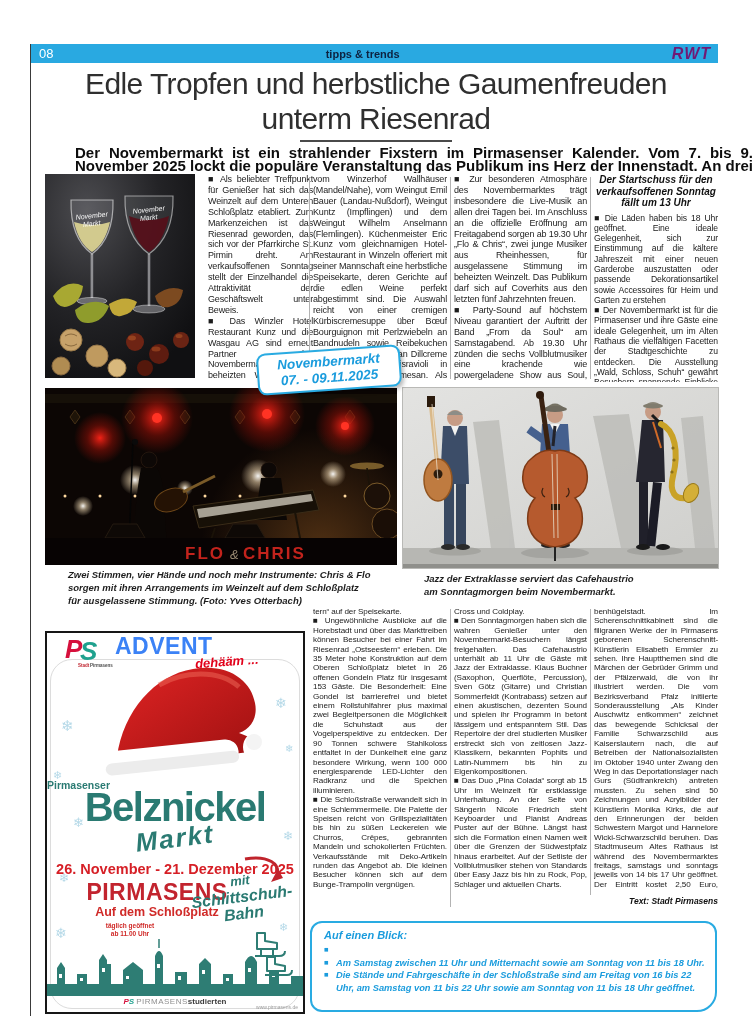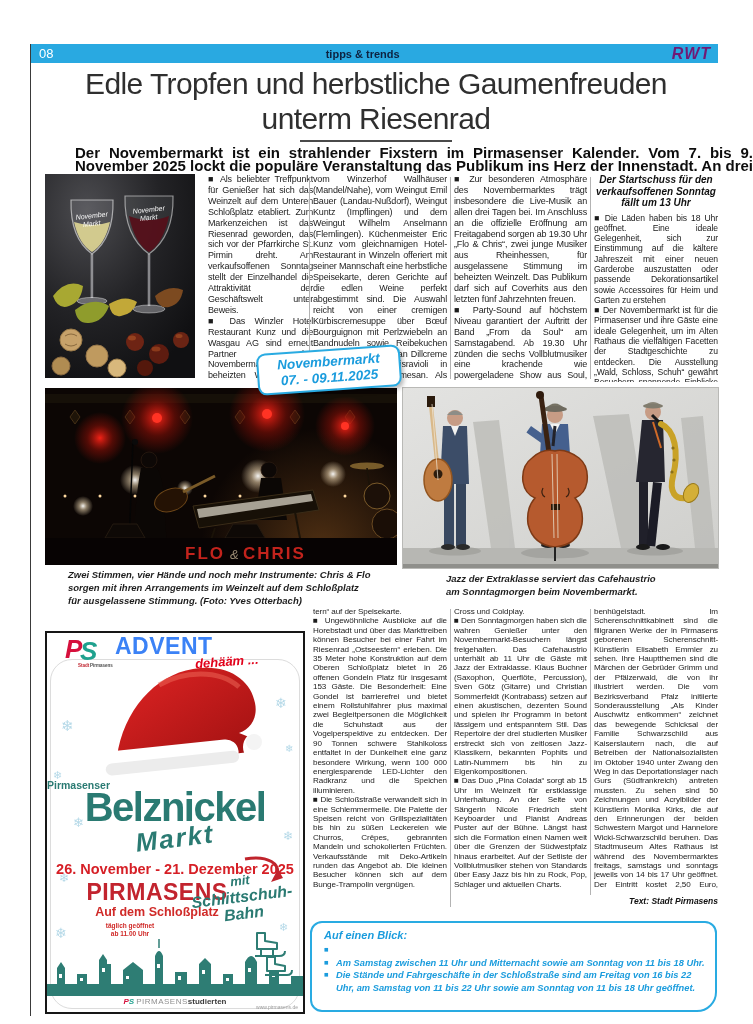--- a/index.html
+++ b/index.html
@@ -335,21 +335,21 @@
         <ellipse cx="250" cy="18" rx="10" ry="2.6" fill="#807c6e"></ellipse>
       <line x1="250" y1="34" x2="258" y2="60" stroke="#d06a28" stroke-width="2"></line>
       <line x1="256" y1="34" x2="249" y2="27" stroke="#1a1a1a" stroke-width="3"></line>
       <path d="M258 36 C272 42 276 64 270 88 C266 104 272 112 284 110" fill="none" stroke="#c9a227" stroke-width="6" stroke-linecap="round"></path>
       <ellipse cx="288" cy="105" rx="7" ry="10" transform="rotate(28 288 105)" fill="#d4af37" stroke="#9a7a1a"></ellipse>
       <circle cx="270" cy="60" r="1.6" fill="#8a6f1a"></circle>
         <circle cx="271" cy="72" r="1.6" fill="#8a6f1a"></circle>
         <circle cx="269" cy="84" r="1.6" fill="#8a6f1a"></circle>
     </g>
   </svg>
-  <div class="abs caption" style="left:446px;top:573px;width:270px;font-style:italic;">Jazz der Extraklasse serviert das Cafehaustrio
+  <div class="abs caption" style="left:424px;top:573px;width:270px;font-style:italic;">Jazz der Extraklasse serviert das Cafehaustrio
 am Sonntagmorgen beim Novembermarkt.</div>
 
   <div class="abs col col-bot" style="left:313px;top:607px;width:134px;height:310px;">tern“ auf der Speisekarte.
 ■ Ungewöhnliche Ausblicke auf die Horebstadt und über das Markttreiben können Besucher bei einer Fahrt im Riesenrad „Ostseestern“ erleben. Die 35 Meter hohe Konstruktion auf dem Oberen Schloßplatz bietet in 26 offenen Gondeln Platz für insgesamt 153 Gäste. Die Besonderheit: Eine Gondel ist barrierefrei und bietet einem Rollstuhlfahrer plus maximal zwei Begleitpersonen die Möglichkeit die Schuhstadt aus der Vogelperspektive zu entdecken. Der 90 Tonnen schwere Stahlkoloss entfaltet in der Dunkelheit eine ganz besondere Wirkung, wenn 100 000 energiesparende LED-Lichter den Radkranz und die Speichen illuminieren.
 ■ Die Schloßstraße verwandelt sich in eine Schlemmermeile. Die Palette der Speisen reicht von Grillspezialitäten bis hin zu süßen Leckereien wie Churros, Crêpes, gebrannten Mandeln und schokolierten Früchten. Verkaufsstände mit Deko-Artikeln runden das Angebot ab. Die kleinen Besucher können sich auf dem Bunge-Trampolin vergnügen.</div>
   <div class="abs col col-bot" style="left:454px;top:607px;width:133px;height:286px;">Cross und Coldplay.
 ■ Den Sonntagmorgen haben sich die wahren Genießer unter den Novembermarkt-Besuchern längst freigehalten. Das Cafehaustrio unterhält ab 11 Uhr die Gäste mit Jazz der Extraklasse. Klaus Buchner (Saxophon, Querflöte, Percussion), Sven Götz (Gitarre) und Christian Sommerfeldt (Kontrabass) setzen auf einen akustischen, dezenten Sound und spielen ihr Programm in betont lässigem und entspanntem Stil. Das Repertoire der drei studierten Musiker erstreckt sich von zeitlosen Jazz-Klassikern, bekannten Pophits und Latin-Nummern bis hin zu Eigenkompositionen.
 ■ Das Duo „Pina Colada“ sorgt ab 15 Uhr im Weinzelt für erstklassige Unterhaltung. An der Seite von Sängerin Nicole Friedrich steht Keyboarder und Pianist Andreas Puster auf der Bühne. Längst hast sich die Formation einen Namen weit über die Grenzen der Südwestpfalz hinaus erarbeitet. Auf der Setliste der Vollblutmusiker stehen von Standards über Easy Jazz bis hin zu Rock, Pop, Schlager und aktuellen Charts.</div>
   <div class="abs col col-bot" style="left:594px;top:607px;width:124px;height:283px;">benhügelstadt. Im Scherenschnittkabinett sind die filigranen Werke der in Pirmasens geborenen Scherenschnitt-Künstlerin Elisabeth Emmler zu sehen. Ihre Hauptthemen sind die Märchen der Gebrüder Grimm und der Pfälzerwald, die von ihr illustriert werden. Die vom Bezirksverband Pfalz initiierte Sonderausstellung „Als Kinder Auschwitz entkommen“ zeichnet das bewegende Schicksal der Familie Schwarzschild aus Kaiserslautern nach, die auf Betreiben der Nationalsozialisten im Oktober 1940 unter Zwang den Weg in das Deportationslager nach Gurs (Südfrankreich) antreten mussten. Zu sehen sind 50 Zeichnungen und Acrylbilder der Künstlerin Monika Kirks, die auf den Erinnerungen der beiden Schwestern Margot und Hannelore Wicki-Schwarzschild beruhen. Das Stadtmuseum Altes Rathaus ist während des Novembermarktes freitags, samstags und sonntags jeweils von 14 bis 17 Uhr geöffnet. Der Eintritt kostet 2,50 Euro, Schüler sind frei.</div>
   <div class="abs credit" style="left:594px;top:896px;width:124px;">Text: Stadt Pirmasens</div>

